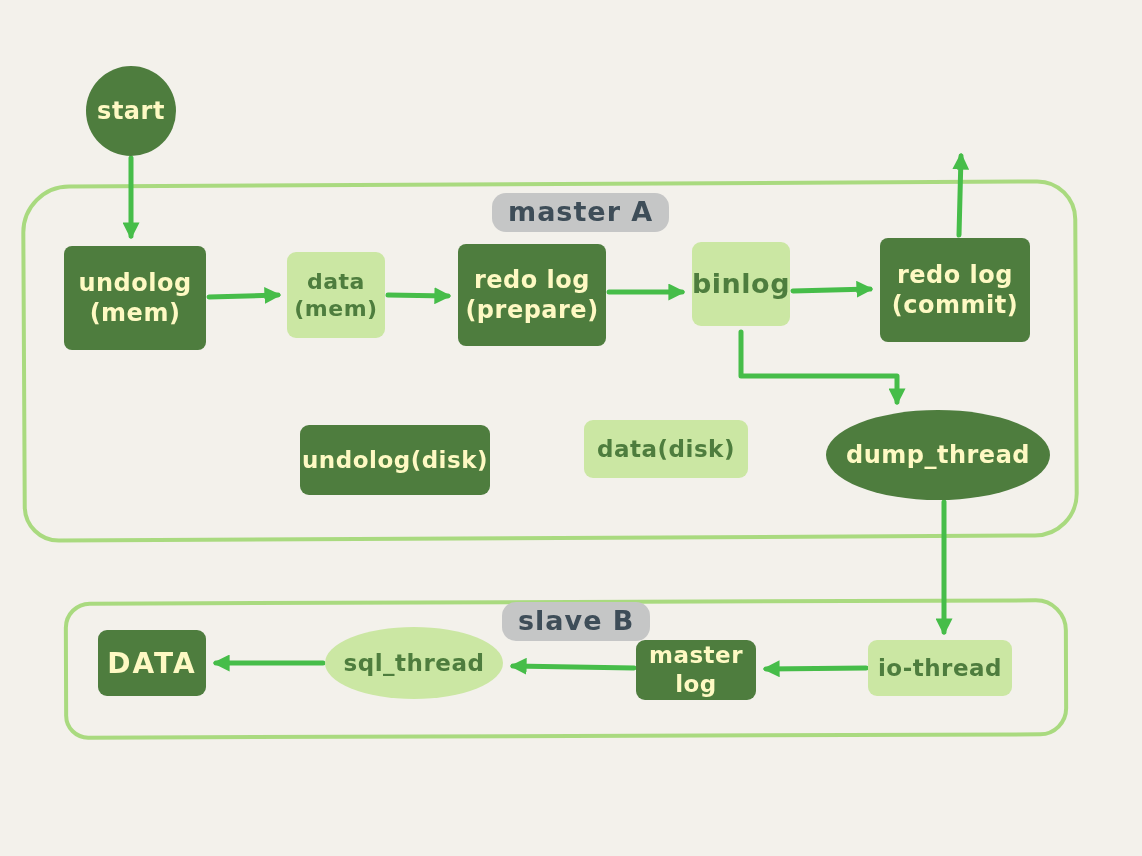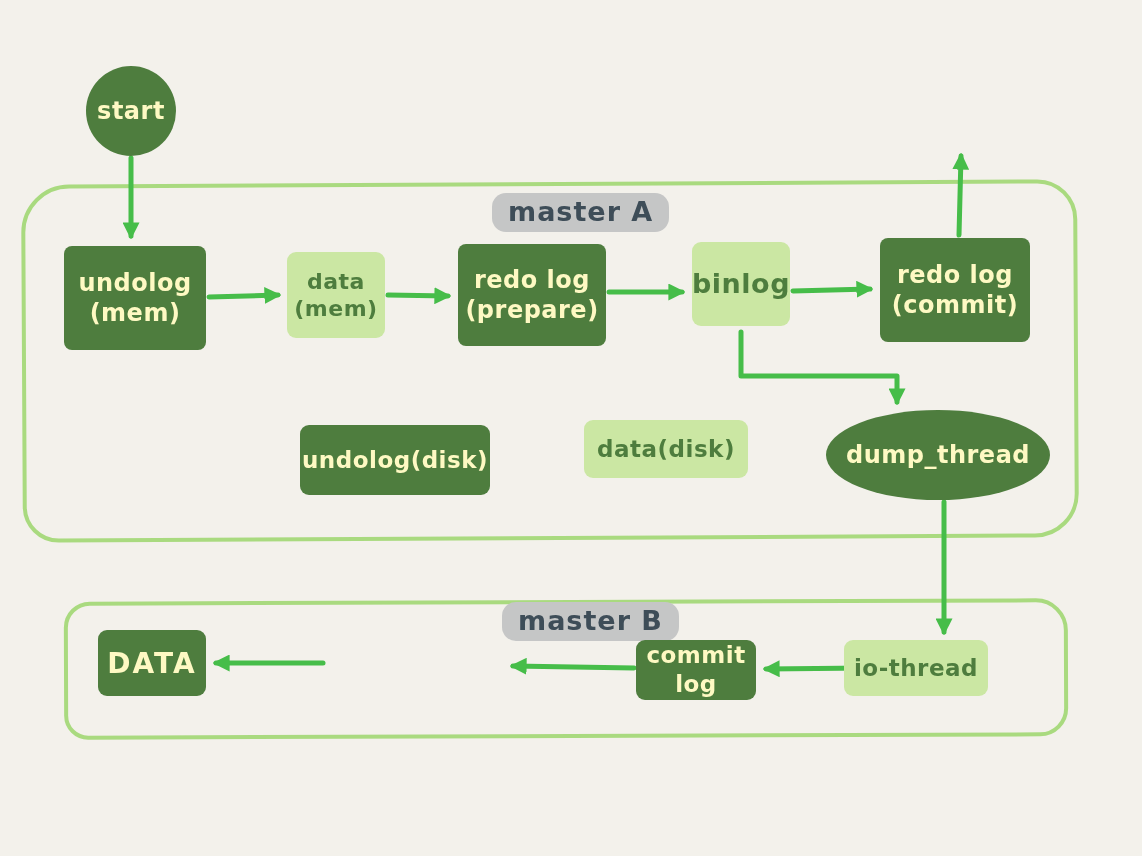--- a/index.html
+++ b/index.html
@@ -77,21 +77,21 @@
   #n-redolog-commit{left:880px;top:238px;width:150px;height:104px;font-size:24px;}
 
   #n-bg-thread{left:47px;top:422px;width:180px;height:76px;font-size:23px;}
   #n-undolog-disk{left:300px;top:425px;width:190px;height:70px;font-size:23px;}
   #n-data-disk{left:560px;top:420px;width:164px;height:58px;font-size:23px;margin-left:24px;}
   #n-dump-thread{left:826px;top:410px;width:224px;height:90px;font-size:24px;text-align:center;}
 
   #n-data-slave{left:98px;top:630px;width:108px;height:66px;font-size:28px;letter-spacing:2px;}
   #n-sql-thread{left:325px;top:627px;width:178px;height:72px;font-size:23px;}
   #n-relay-log{left:636px;top:640px;width:120px;height:60px;font-size:23px;}
-  #n-io-thread{left:844px;top:640px;width:144px;height:56px;font-size:23px;}
+  #n-io-thread{left:868px;top:640px;width:144px;height:56px;font-size:23px;}
 
   #arrows{
     position:absolute;left:0;top:0;width:1142px;height:856px;
     pointer-events:none;
   }
 </style>
 </head>
 <body>
 
 <div id="page">
@@ -114,35 +114,36 @@
       <path d="M959,235 L961,156" marker-end="url(#ah)"></path>
       <path d="M741,332 L741,376 L897,376 L897,402" marker-end="url(#ah)"></path>
       <path d="M944,502 L944,632" marker-end="url(#ah)"></path>
       <path d="M866,668 L766,669" marker-end="url(#ah)"></path>
       <path d="M634,668 L513,666" marker-end="url(#ah)"></path>
       <path d="M323,663 L216,663" marker-end="url(#ah)"></path>
     </g>
   </svg>
 
   <div id="master-label" class="zone-label">master A</div>
-  <div id="slave-label" class="zone-label">master B</div>
+  <div id="slave-label" class="zone-label">slave B</div>
 
   <div id="n-start" class="node dark circle">start</div>
 
   <div id="n-undolog-mem" class="node dark roundrect">undolog
 (mem)</div>
   <div id="n-data-mem" class="node light rect">data
 (mem)</div>
   <div id="n-redolog-prepare" class="node dark roundrect">redo log
 (prepare)</div>
   <div id="n-binlog" class="node light rect">binlog</div>
   <div id="n-redolog-commit" class="node dark roundrect">redo log
 (commit)</div>
 
   <div id="n-undolog-disk" class="node dark rect">undolog(disk)</div>
   <div id="n-data-disk" class="node light rect">data(disk)</div>
   <div id="n-dump-thread" class="node dark ellipse">dump_thread</div>
 
   <div id="n-data-slave" class="node dark rect">DATA</div>
-  <div id="n-relay-log" class="node dark rect">commit log</div>
+  <div id="n-sql-thread" class="node light ellipse">sql_thread</div>
+  <div id="n-relay-log" class="node dark rect">master log</div>
   <div id="n-io-thread" class="node light rect">io-thread</div>
 
 </div>
 
 </body></html>

